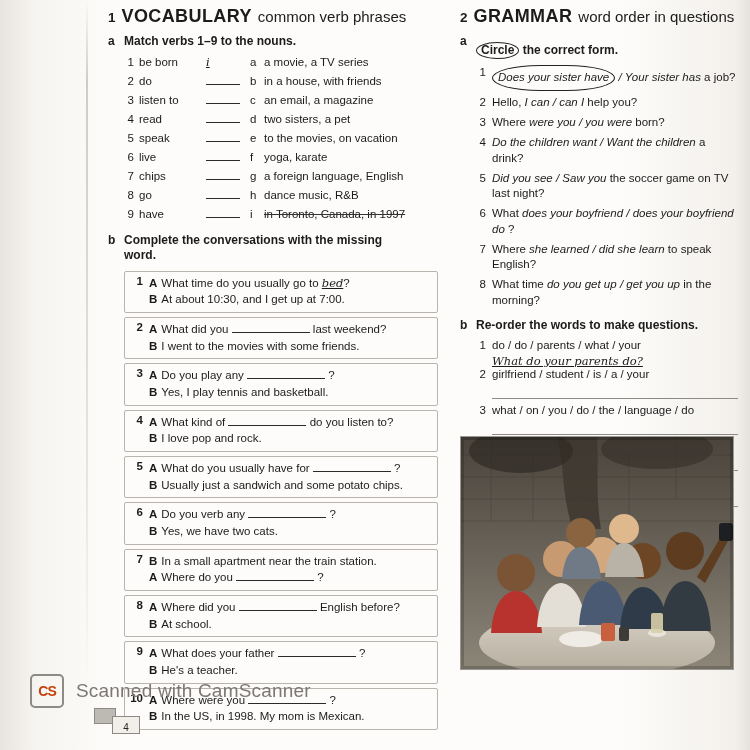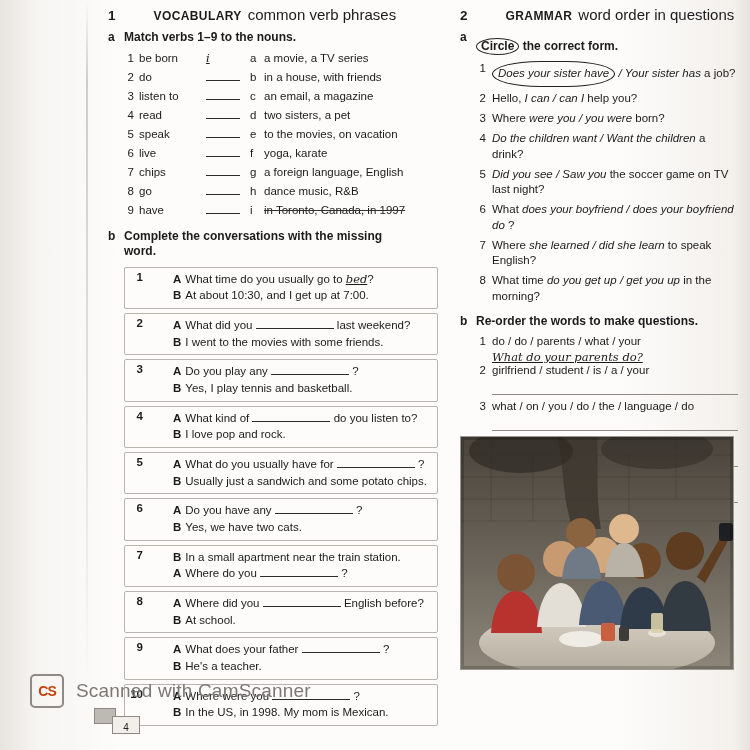--- a/index.html
+++ b/index.html
@@ -36,21 +36,21 @@
   }
   .col-left{left:0;width:330px;}
   .col-right{left:352px;width:278px;}
 
   .sec-head{
     display:flex;align-items:baseline;gap:6px;
     font-size:13.5px;
     margin-bottom:6px;
   }
   .sec-num{font-weight:bold;font-size:13.5px;}
-  .sec-title{font-weight:bold;letter-spacing:.4px;font-size:12px;margin-left:32px;}
+  .sec-title{font-weight:bold;letter-spacing:.4px;font-size:18px;}
   .sec-sub{font-size:15px;}
 
   .task{
     display:flex;gap:7px;
     margin:7px 0 2px 0;
   }
   .task-letter{font-weight:bold;font-size:12px;width:9px;flex:0 0 9px;}
   .task-text{font-weight:bold;font-size:12px;line-height:1.25;}
 
   .matchbox{
@@ -76,21 +76,21 @@
   .convs{margin:8px 0 0 16px;}
   .conv{
     border:1px solid #b9b4ad;
     border-radius:2px;
     margin-bottom:4px;
     padding:3px 6px 4px 4px;
     display:flex;gap:6px;
     background:#fdfcfa;
   }
   .conv-num{font-weight:bold;font-size:11.5px;width:14px;text-align:right;flex:0 0 14px;}
-  .conv-lines{font-size:11.5px;line-height:1.45;margin-left:24px;}
+  .conv-lines{font-size:11.5px;line-height:1.45;}
   .spk{font-weight:bold;margin-right:4px;}
   .b-long{display:inline-block;width:78px;border-bottom:1px solid #2a2a2a;height:11px;}
 
   
   .qlist{margin:6px 0 0 16px;font-size:11.5px;}
   .qrow{display:flex;gap:6px;line-height:1.35;margin-bottom:4.5px;}
   .qnum{width:10px;text-align:right;flex:0 0 10px;}
   .qtext{flex:1;}
   .it{font-style:italic;}
   .circled{
@@ -329,21 +329,21 @@
             <div><span class="spk">A</span><span>What do you usually have for</span>
               <span class="b-long"></span>
               <span>?</span></div>
             <div><span class="spk">B</span><span>Usually just a sandwich and some potato chips.</span></div>
           </div>
         </div>
 
         <div class="conv">
           <span class="conv-num">6</span>
           <div class="conv-lines">
-            <div><span class="spk">A</span><span>Do you have any</span>
+            <div><span class="spk">A</span><span>Do you verb any</span>
               <span class="b-long"></span>
               <span>?</span></div>
             <div><span class="spk">B</span><span>Yes, we have two cats.</span></div>
           </div>
         </div>
 
         <div class="conv">
           <span class="conv-num">7</span>
           <div class="conv-lines">
             <div><span class="spk">B</span><span>In a small apartment near the train station.</span></div>

